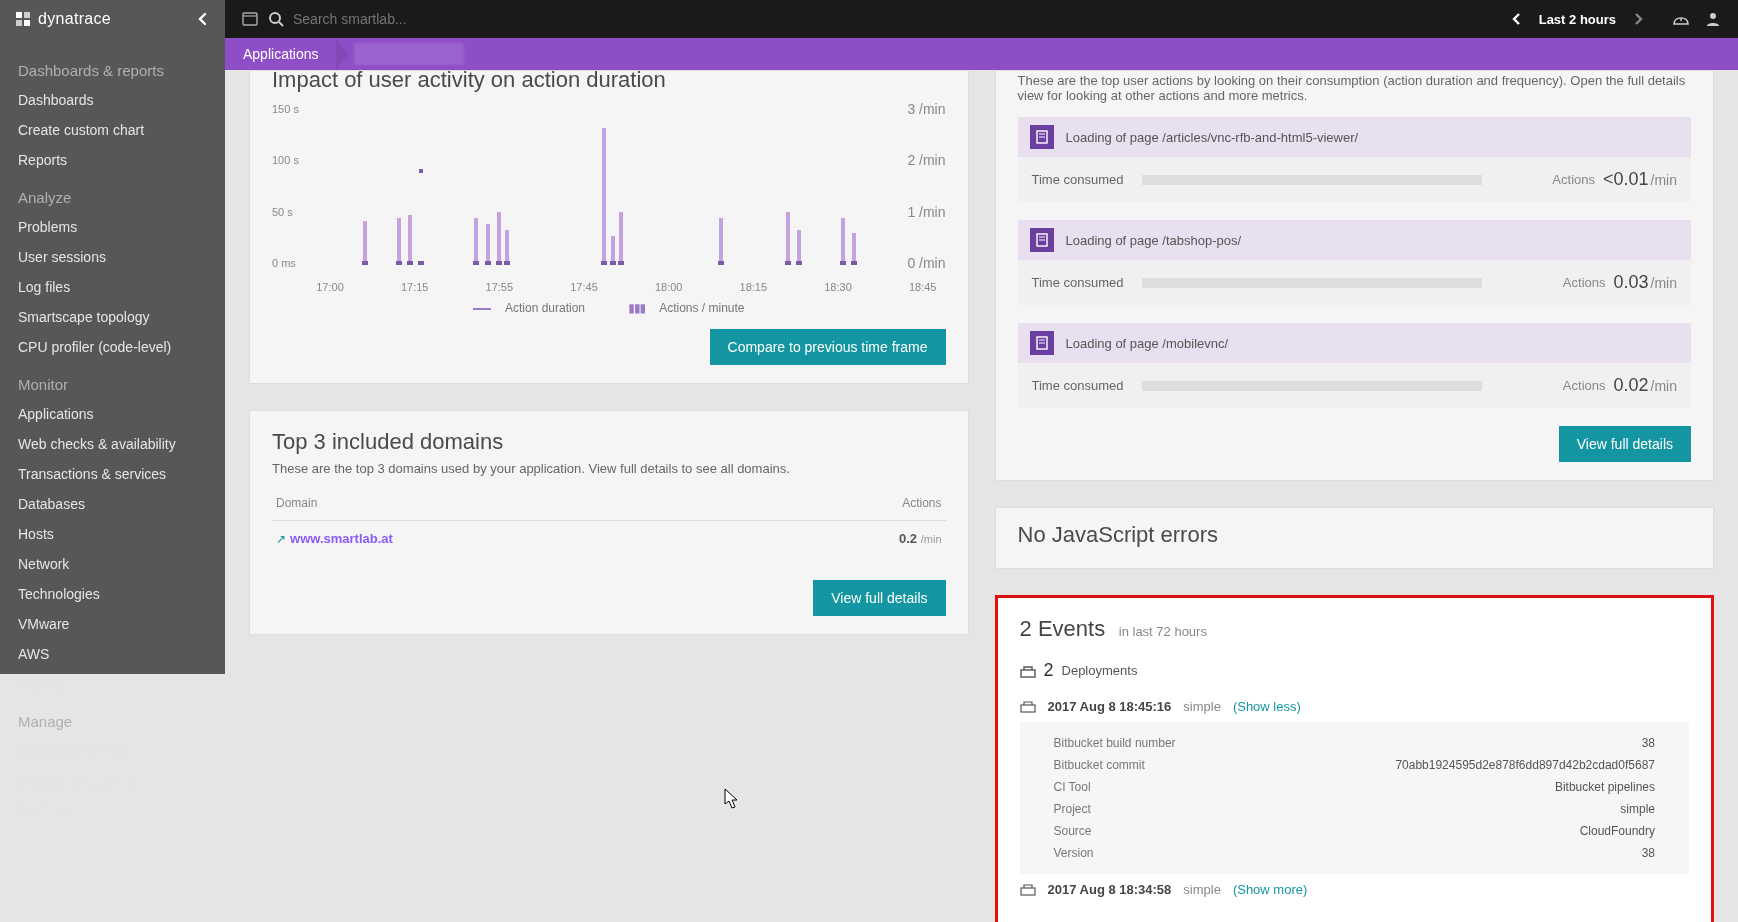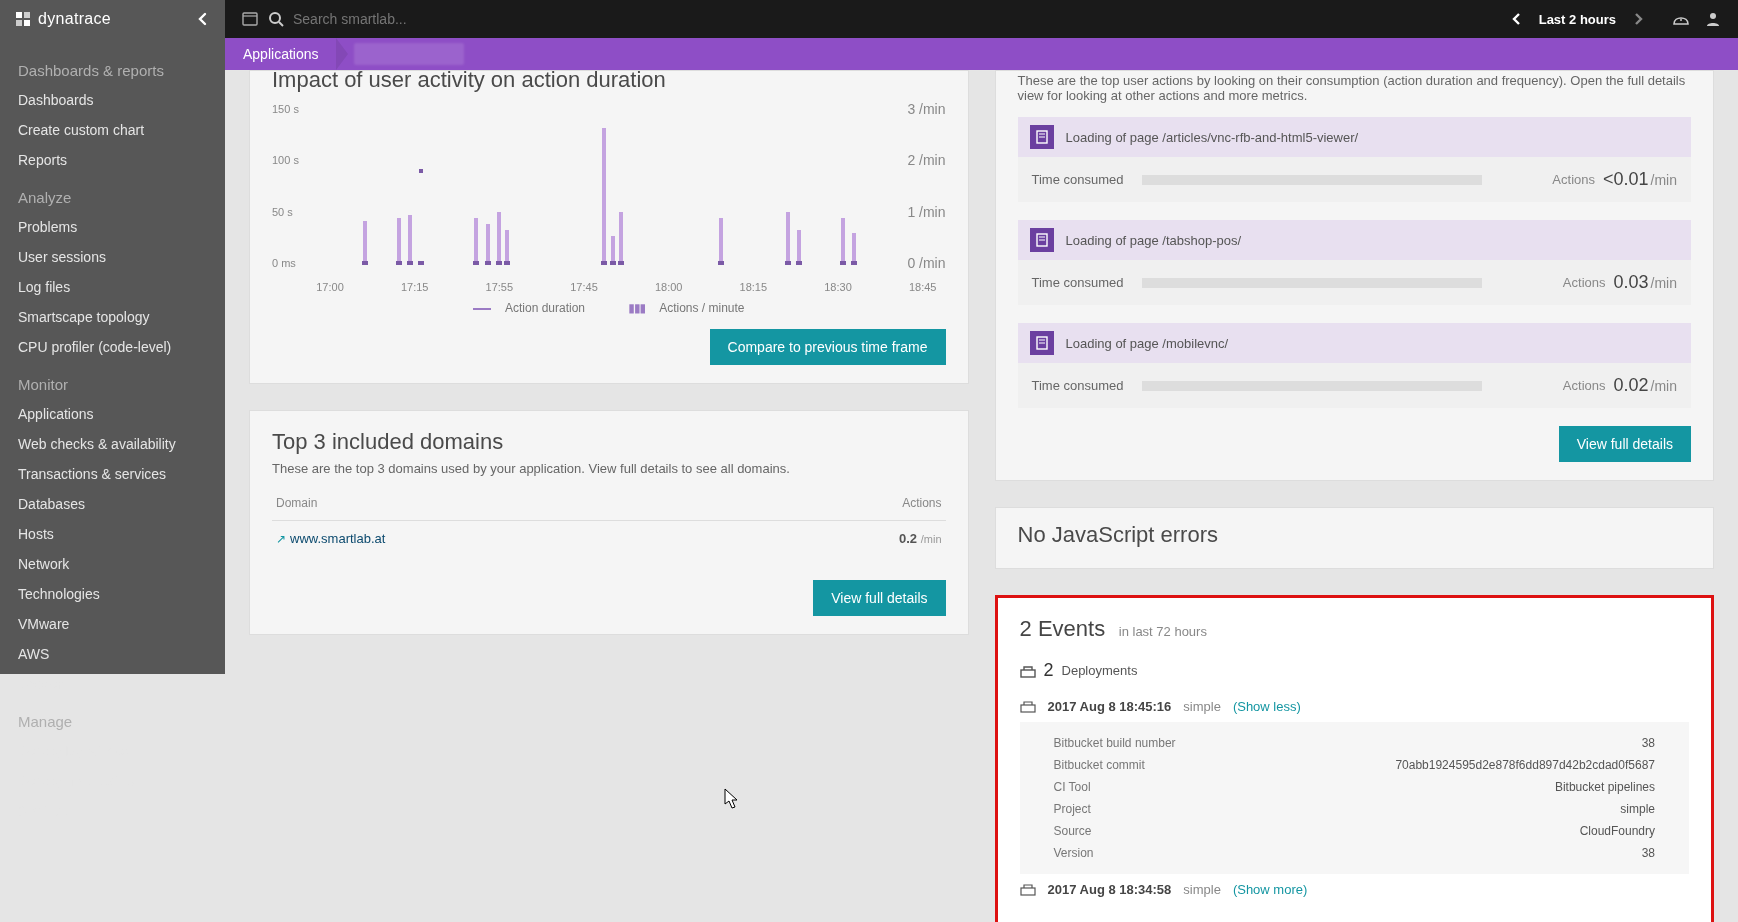--- a/index.html
+++ b/index.html
@@ -94,21 +94,21 @@
   .legend span { margin:0 10px;}
   .legend .line-ico { display:inline-block; width:18px; height:2px; background:#9b7bc4; vertical-align:middle; margin-right:4px;}
   .legend .bars-ico { color:#9b7bc4; letter-spacing:-1px; margin-right:4px;}
   .btn {
     display:inline-block; background:#1496a2; color:#fff; border:none;
     padding:10px 18px; font-size:14px; cursor:pointer;
   }
   .rt { text-align:right; }
   .domain-row { display:flex; justify-content:space-between; align-items:center; padding:10px 4px; border-bottom:none;}
   .domain-header { display:flex; justify-content:space-between; color:#888; font-size:12px; padding:6px 4px 10px; border-bottom:1px solid #ddd;}
-  .link { color:#0c4a6e; text-decoration:none;}
+  .link { color:#8b5cf6; text-decoration:none;font-weight:bold;}
   .ext-ico { color:#1496a2; margin-right:4px; font-size:12px;}
   .action-item {
     margin-bottom:18px;
   }
   .action-item .ai-head {
     background:#e8e0f0; display:flex; align-items:center; gap:12px;
     padding:8px 12px; color:#555;
   }
   .action-item .sq { width:24px; height:24px; background:#6b3fa0; display:flex;align-items:center;justify-content:center;}
   .action-item .sq svg { fill:#fff; }

